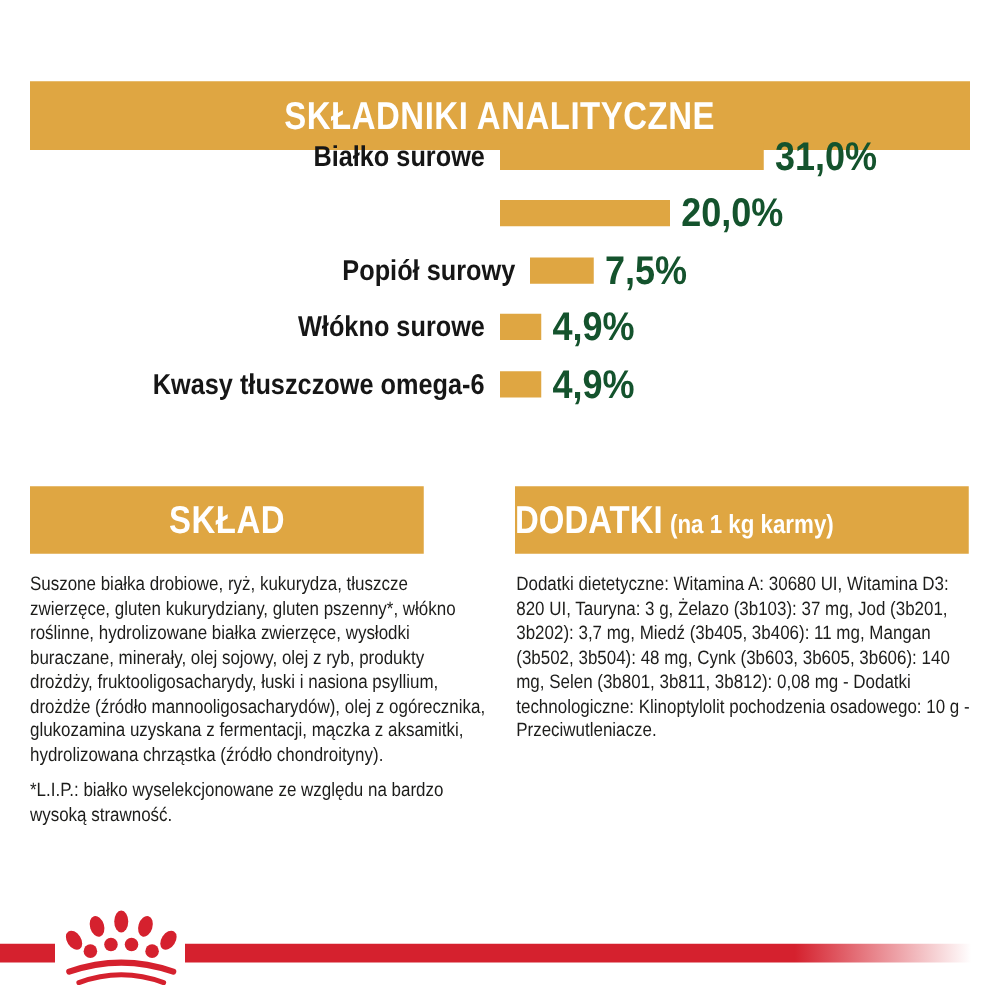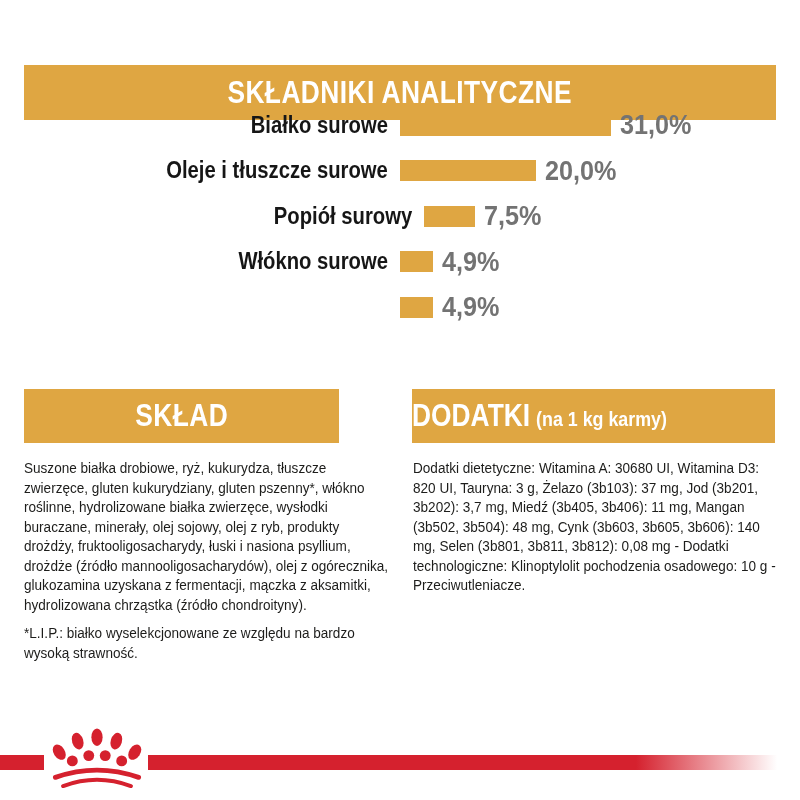--- a/index.html
+++ b/index.html
@@ -15,21 +15,21 @@
                white-space:nowrap; }
 
   
   .chart { position:absolute; left:0; top:0; width:800px; }
   .chart-row { position:absolute; left:0; height:44px; width:800px;
                display:flex; align-items:center; }
   .bar-label { position:absolute; left:24px; width:364px; text-align:right;
                font-weight:bold; font-size:23px; color:#161616; white-space:nowrap; }
   .bar-label > span { display:inline-block; transform:scaleX(.88); transform-origin:right center; }
   .bar { position:absolute; left:400px; height:21px; background:var(--gold); }
-  .bar-value { position:absolute; font-weight:bold; font-size:28px; color:#737373;
+  .bar-value { position:absolute; font-weight:bold; font-size:32px; color:#14532d;
                white-space:nowrap; }
   .bar-value > span { display:inline-block; transform:scaleX(.9); transform-origin:left center; }
 
   
   .hdr-sklad { left:24px; top:389px; width:315px; height:54px; justify-content:center; }
   .hdr-dodatki { left:412px; top:389px; width:363px; height:54px; padding-left:0; }
   .hdr-sub { font-weight:bold; font-size:21px; margin-left:7px; }
   .hdr-group { display:inline-flex; align-items:baseline; transform:scaleX(.85);
                transform-origin:left center; white-space:nowrap; font-weight:bold;
                font-size:31px; }
@@ -57,35 +57,35 @@
     <span class="hdr-title">SKŁADNIKI ANALITYCZNE</span>
   </div>
 
   <div class="chart" id="chart">
       <div class="chart-row" style="top: 103px;">
         <div class="bar-label"><span>Białko surowe</span></div>
         <div class="bar" style="width: 211px; background: rgb(223, 166, 66);"></div>
         <div class="bar-value" style="left: 620px;"><span>31,0%</span></div>
       </div>
       <div class="chart-row" style="top: 148.5px;">
-        <div class="bar-label"><span>Oleje i tłuszcze surowe</span></div>
         <div class="bar" style="width: 136px; background: rgb(223, 166, 66);"></div>
         <div class="bar-value" style="left: 545px;"><span>20,0%</span></div>
       </div>
       <div class="chart-row" style="top: 194px; margin-left: 24px;">
         <div class="bar-label"><span>Popiół surowy</span></div>
         <div class="bar" style="width: 51px; background: rgb(223, 166, 66);"></div>
         <div class="bar-value" style="left: 460px;"><span>7,5%</span></div>
       </div>
       <div class="chart-row" style="top: 239.5px;">
         <div class="bar-label"><span>Włókno surowe</span></div>
         <div class="bar" style="width: 33px; background: rgb(223, 166, 66);"></div>
         <div class="bar-value" style="left: 442px;"><span>4,9%</span></div>
       </div>
       <div class="chart-row" style="top: 285px;">
+        <div class="bar-label"><span>Kwasy tłuszczowe omega-6</span></div>
         <div class="bar" style="width: 33px; background: rgb(223, 166, 66);"></div>
         <div class="bar-value" style="left: 442px;"><span>4,9%</span></div>
       </div>
     </div>
 
   <div class="gold-bar hdr-sklad">
     <span class="hdr-title">SKŁAD</span>
   </div>
 
   <div class="gold-bar hdr-dodatki">

